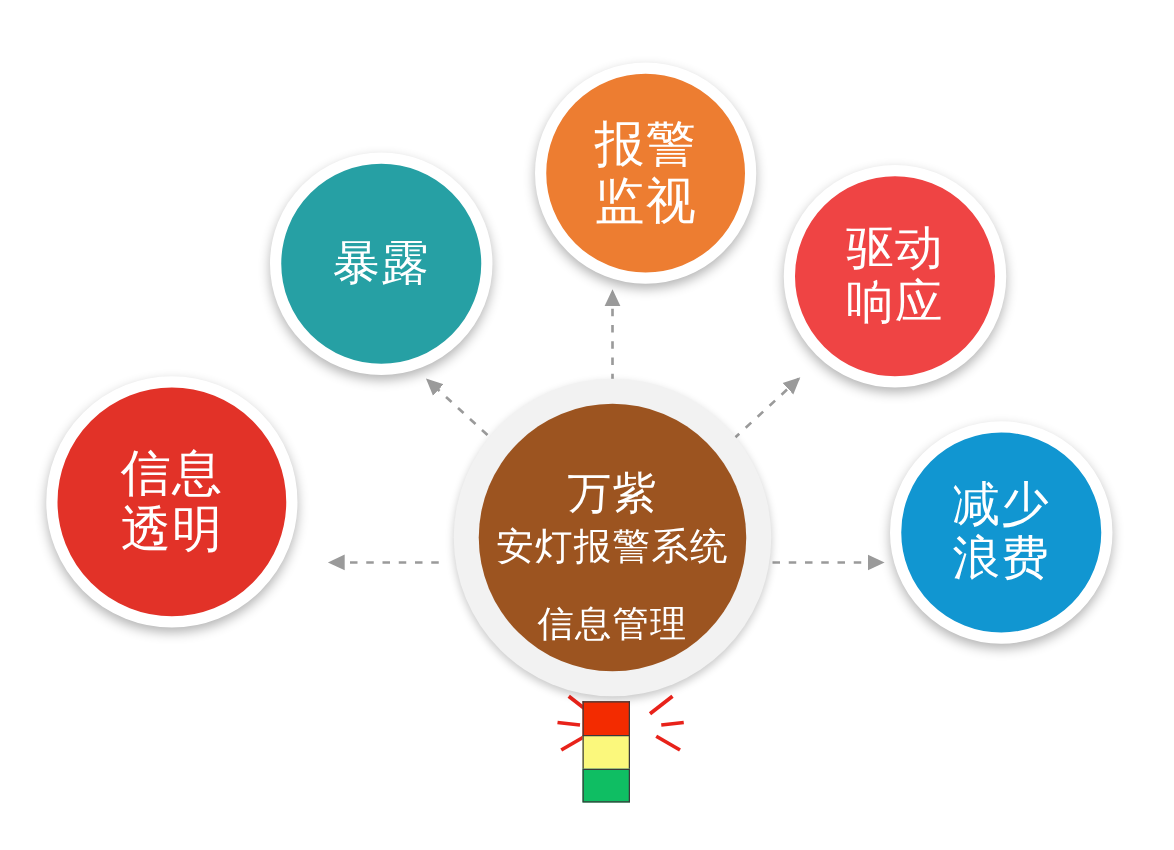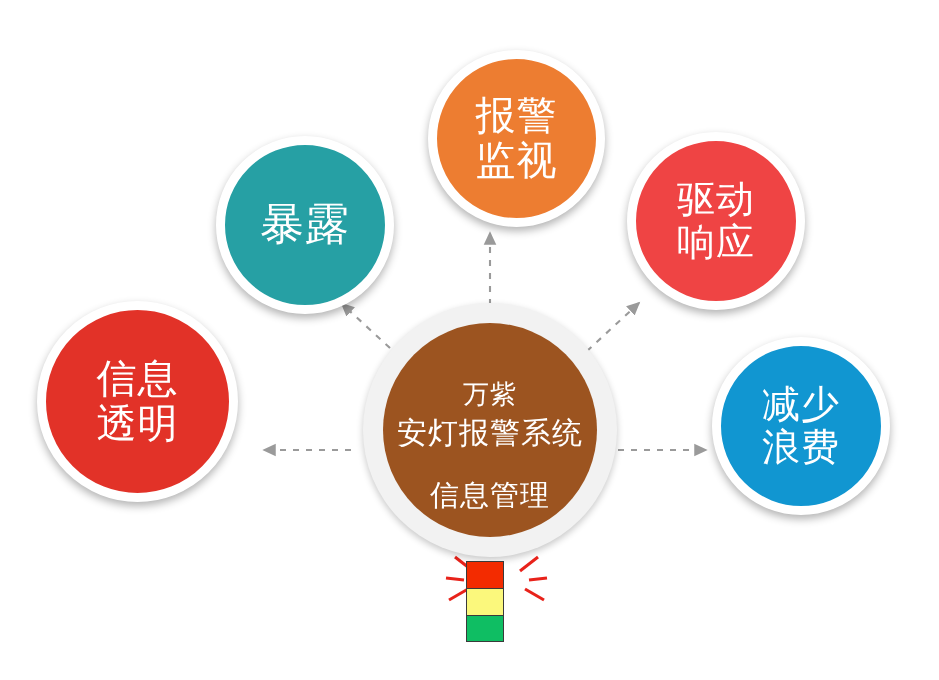--- a/index.html
+++ b/index.html
@@ -56,41 +56,41 @@
   .hub {
     left: 383px;
     top: 323px;
     width: 214px;
     height: 214px;
     background: #9c5420;
     font-size: 29px;
     box-shadow: inset 0 0 0 0 rgba(0,0,0,0);
   }
   .hub .line { padding: 3px 0; }
-  .hub .l1 { font-size: 26px; margin-top: 32px; }
+  .hub .l1 { font-size: 35px; margin-top: 32px; }
   .hub .l2 { font-size: 30px; }
   .hub .l3 { font-size: 29px; margin-top: 24px; }
 
   
   .sat {
     border: 9px solid #ffffff;
     box-shadow: 0 4px 9px rgba(0,0,0,0.30);
   }
 
   .n-alarm {
     left: 428px; top: 50px;
     width: 177px; height: 177px;
     background: #ed7d31;
     font-size: 40px;
   }
   .n-expose {
-    left: 216px; top: 136px;
+    left: 216px; top: 122px;
     width: 178px; height: 178px;
     background: #26a0a4;
-    font-size: 44px;
+    font-size: 38px;
   }
   .n-drive {
     left: 627px; top: 132px;
     width: 178px; height: 178px;
     background: #ef4444;
     font-size: 38px;
   }
   .n-info {
     left: 37px; top: 301px;
     width: 201px; height: 201px;

